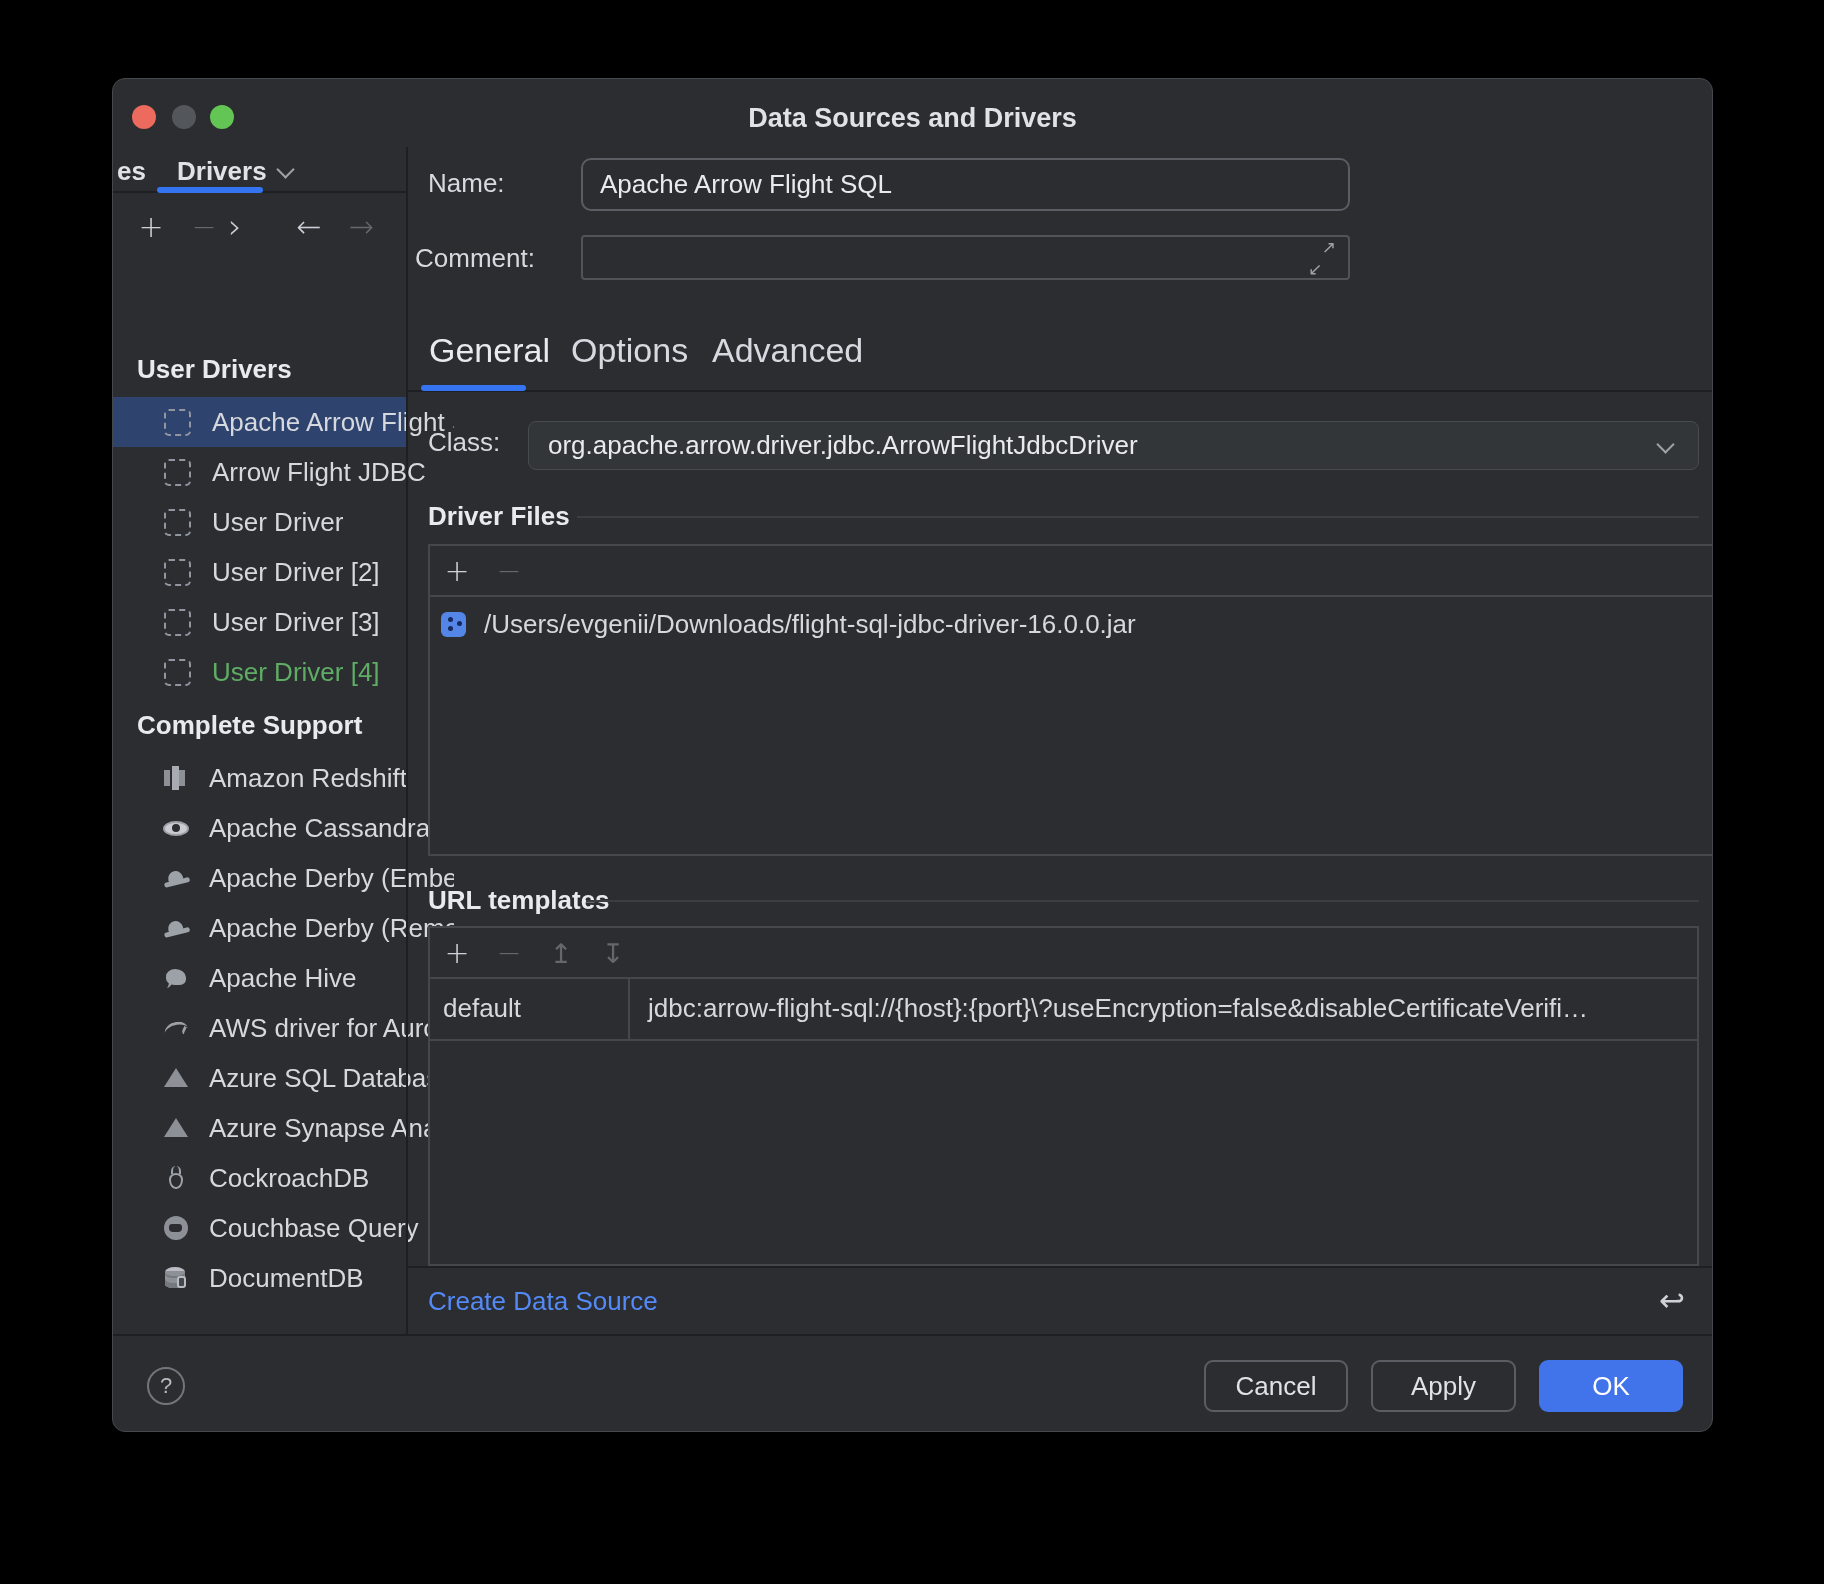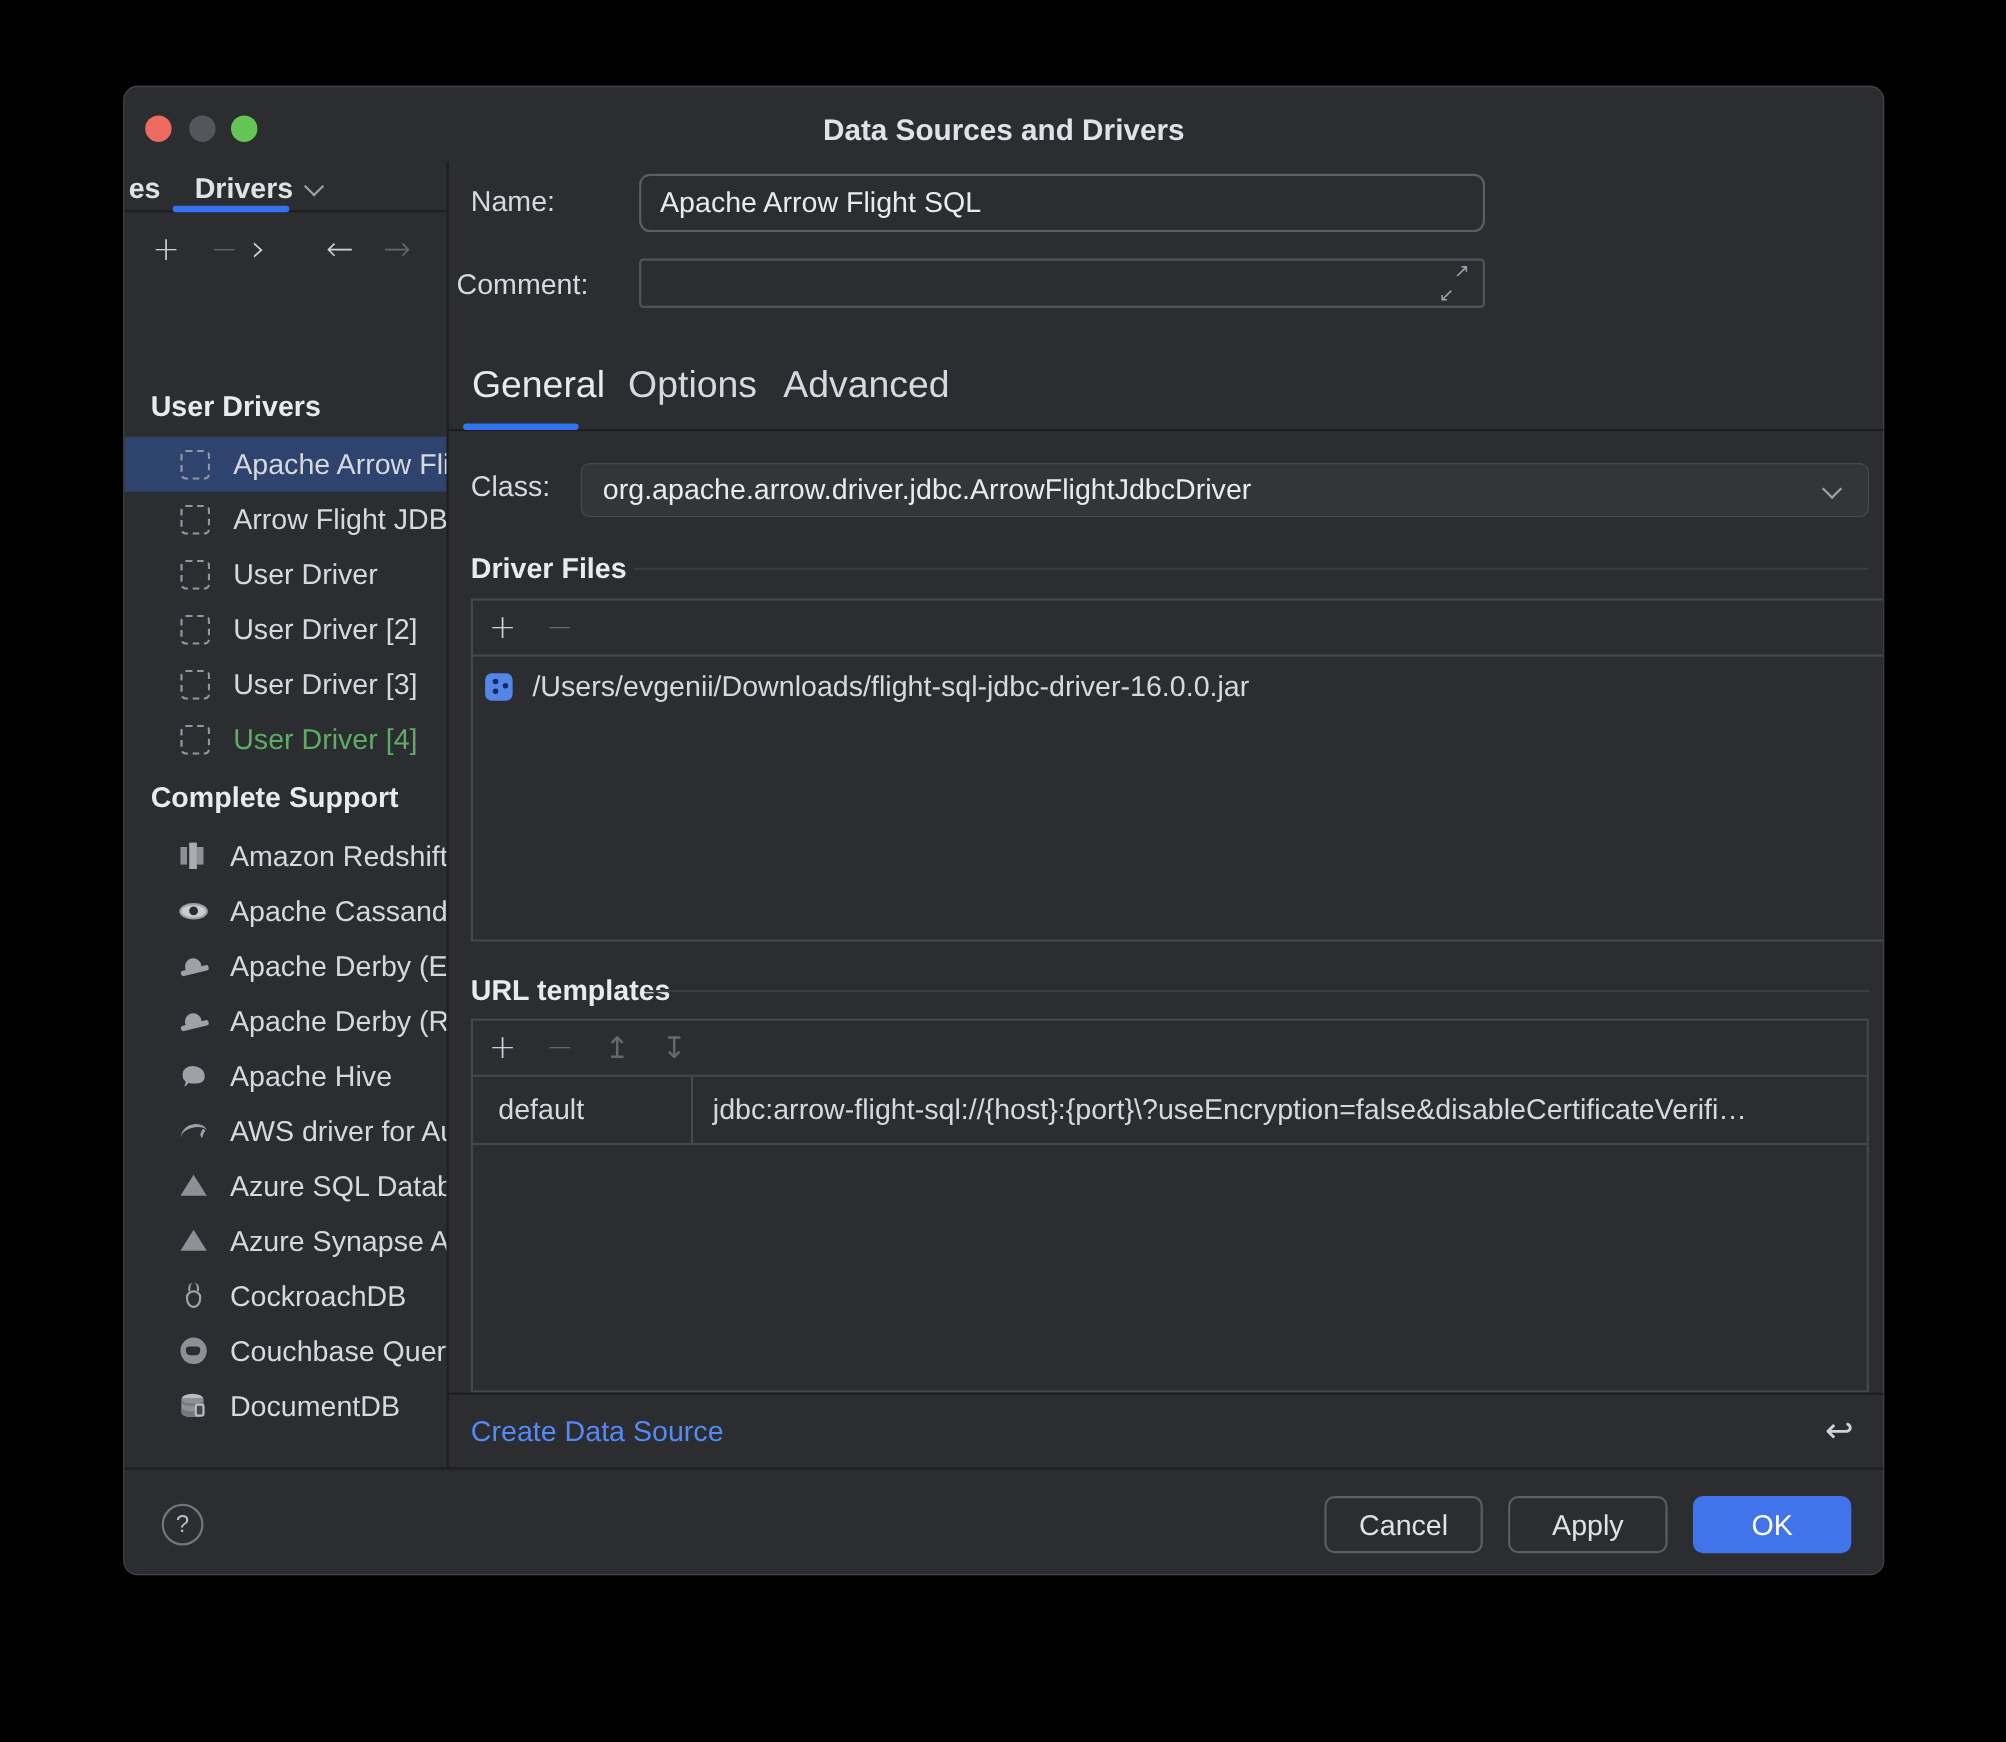--- a/index.html
+++ b/index.html
@@ -5,21 +5,21 @@
   html,body{margin:0;padding:0;background:#000;width:1824px;height:1584px;
     font-family:"Liberation Sans",sans-serif;-webkit-font-smoothing:antialiased;}
   .abs{position:absolute;}
   #win{position:absolute;left:112px;top:78px;width:1601px;height:1354px;
     background:#2b2d30;border-radius:13px;overflow:hidden;border:1px solid #45484c;box-sizing:border-box;}
   
   .tl{position:absolute;top:26px;width:24px;height:24px;border-radius:50%;}
   #title{position:absolute;left:0;top:24px;width:100%;text-align:center;
     font-size:27px;font-weight:bold;color:#dfe2e7;}
   
-  #sidebar{position:absolute;left:0;top:68px;width:293px;height:1187px;overflow:hidden;}
+  #sidebar{position:absolute;left:0;top:68px;width:293px;height:1187px;overflow:hidden;padding-left:48px;}
   .vdiv{position:absolute;left:293px;top:68px;width:2px;height:1187px;background:#1e1f22;}
   .tabrule{position:absolute;left:0;top:112px;width:293px;height:2px;background:#1e1f22;}
   .tabind{position:absolute;left:44px;top:108px;width:106px;height:6px;border-radius:3px;}
   .tabtxt{position:absolute;top:74px;height:36px;display:flex;align-items:center;
     font-size:26px;font-weight:600;color:#dfe2e7;}
   .chev{width:11px;height:11px;border-right:2.5px solid #9da1a8;border-bottom:2.5px solid #9da1a8;
     transform:rotate(45deg);display:inline-block;}
   
   .tbg{position:absolute;width:30px;height:34px;display:flex;align-items:center;justify-content:center;
     font-family:"DejaVu Sans",sans-serif;font-size:30px;font-weight:300;color:#ced2d8;cursor:default;}
@@ -93,21 +93,21 @@
     font-size:26px;font-weight:bold;color:#e8eaee;}
   .box{position:absolute;box-sizing:border-box;border:2px solid #44474c;background:#2b2d30;}
   .boxbar{position:absolute;left:0;top:0;right:0;height:49px;border-bottom:2px solid #44474c;}
   .boxbar .tbg{position:static;margin-top:7px;}
   .barflex{display:flex;padding-left:12px;gap:22px;}
   .filerow{position:absolute;left:0;top:55px;right:2px;height:46px;display:flex;align-items:center;
     padding-left:9px;font-size:26px;color:#d5d8dd;white-space:nowrap;overflow:hidden;}
   .filerow .lbl{margin-left:16px;}
   .urlrow-name{position:absolute;left:0;top:49px;width:200px;height:64px;box-sizing:border-box;
     border-right:2px solid #44474c;border-bottom:2px solid #44474c;display:flex;align-items:center;
-    padding-left:23px;font-size:26px;color:#d5d8dd;}
+    padding-left:13px;font-size:26px;color:#d5d8dd;}
   .urlrow-val{position:absolute;left:200px;top:49px;right:0;height:64px;box-sizing:border-box;
     border-bottom:2px solid #44474c;display:flex;align-items:center;padding-left:18px;
     font-size:26px;color:#d5d8dd;white-space:nowrap;overflow:hidden;}
   .link{position:absolute;height:36px;display:flex;align-items:center;font-size:26px;}
   
   .helpc{position:absolute;left:34px;top:1288px;width:34px;height:34px;border:2px solid #72757b;
     border-radius:50%;color:#b6b9bf;display:flex;align-items:center;justify-content:center;}
   .helpc::before{content:"?";font-size:22px;}
   .btn{position:absolute;top:1281px;height:52px;box-sizing:border-box;border:2px solid #5a5e64;
     border-radius:9px;background:transparent;color:#dfe2e7;font-size:26px;

